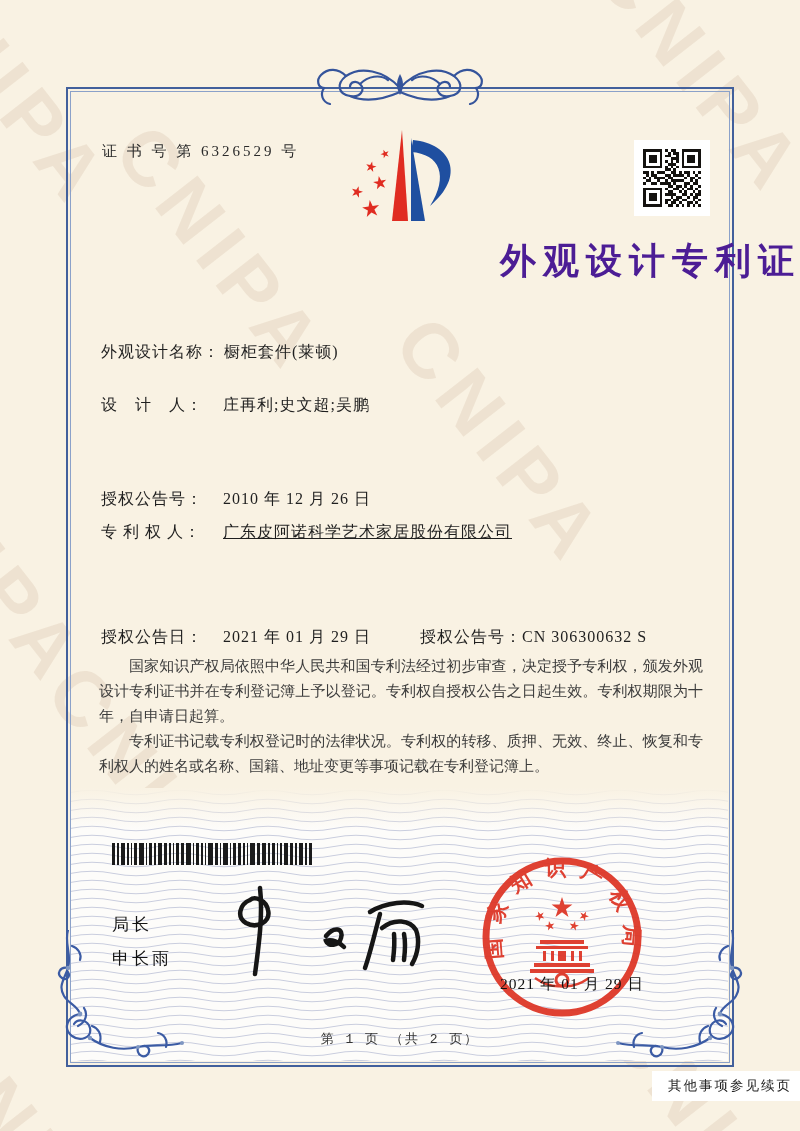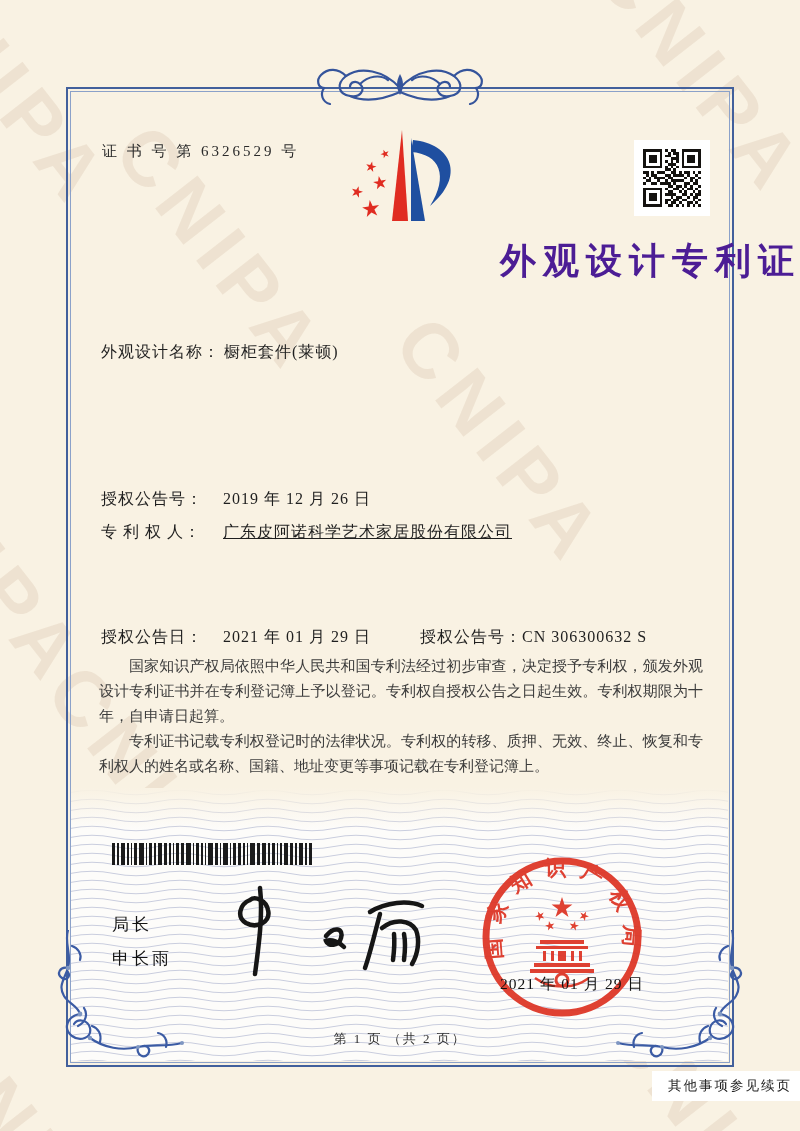--- a/index.html
+++ b/index.html
@@ -28,21 +28,21 @@
              color:#3c3c3c;text-align:justify;}
   .body-text p{margin:0;text-indent:2em;}
   .barcode{position:absolute;left:112px;top:843px;width:210px;height:22px;display:flex;align-items:stretch;}
   .barcode i{display:block;background:#1b1b1b;margin-right:2px;}
   .signer{position:absolute;left:112px;font-family:"Liberation Sans","DejaVu Sans",sans-serif;
           font-size:17px;letter-spacing:3px;color:#141414;}
   .signature{position:absolute;left:222px;top:884px;}
   .seal{position:absolute;left:477px;top:852px;}
   .seal-date{position:absolute;left:500px;top:974px;font-size:15.5px;letter-spacing:1px;color:#111;z-index:5;}
   .page-no{position:absolute;left:0;top:1030px;width:100%;text-align:center;font-size:13px;
-           letter-spacing:2px;color:#333;}
+           letter-spacing:2px;color:#333;font-family:Liberation Mono, monospace;}
   .note-wrap{position:absolute;left:0;top:1071px;width:100%;text-align:right;padding-left:8px;}
   .note{display:inline-block;background:#ffffff;padding:6px 16px;font-size:13.5px;
         letter-spacing:2px;color:#222;}
   .corner-l{position:absolute;left:42px;top:930px;}
   .corner-r{position:absolute;left:613px;top:930px;transform:scaleX(-1);}
   .top-orn{position:absolute;left:288px;top:58px;}
   svg{display:block;}
 </style>
 </head>
 <body>
@@ -594,22 +594,25 @@
         <div></div>
         <div class="m"></div>
       </div>
   </div>
 
   <div class="title">外观设计专利证书</div>
 
   <div class="fld" style="top:342px;">
     <span class="lab">外观设计名称：</span><span class="val">橱柜套件(莱顿)</span>
   </div>
+  <div class="fld" style="top:395px;">
+    <span class="lab">设　计　人：</span><span class="val">庄再利;史文超;吴鹏</span>
+  </div>
   <div class="fld" style="top:489px;">
-    <span class="lab">授权公告号：</span><span class="val">2019 年 12 月 26 日</span>
+    <span class="lab">授权公告号：</span><span class="val">2010 年 12 月 26 日</span>
   </div>
   <div class="fld" style="top:522px;text-decoration:underline;">
     <span class="lab">专 利 权 人：</span><span class="val">广东皮阿诺科学艺术家居股份有限公司</span>
   </div>
   <div class="fld" style="top:627px;">
     <span class="lab">授权公告日：</span><span class="val">2021 年 01 月 29 日</span>
   </div>
   <div class="fld2" style="top:627px;">
     <span class="lab2">授权公告号：</span><span class="val">CN 306300632 S</span>
   </div>

